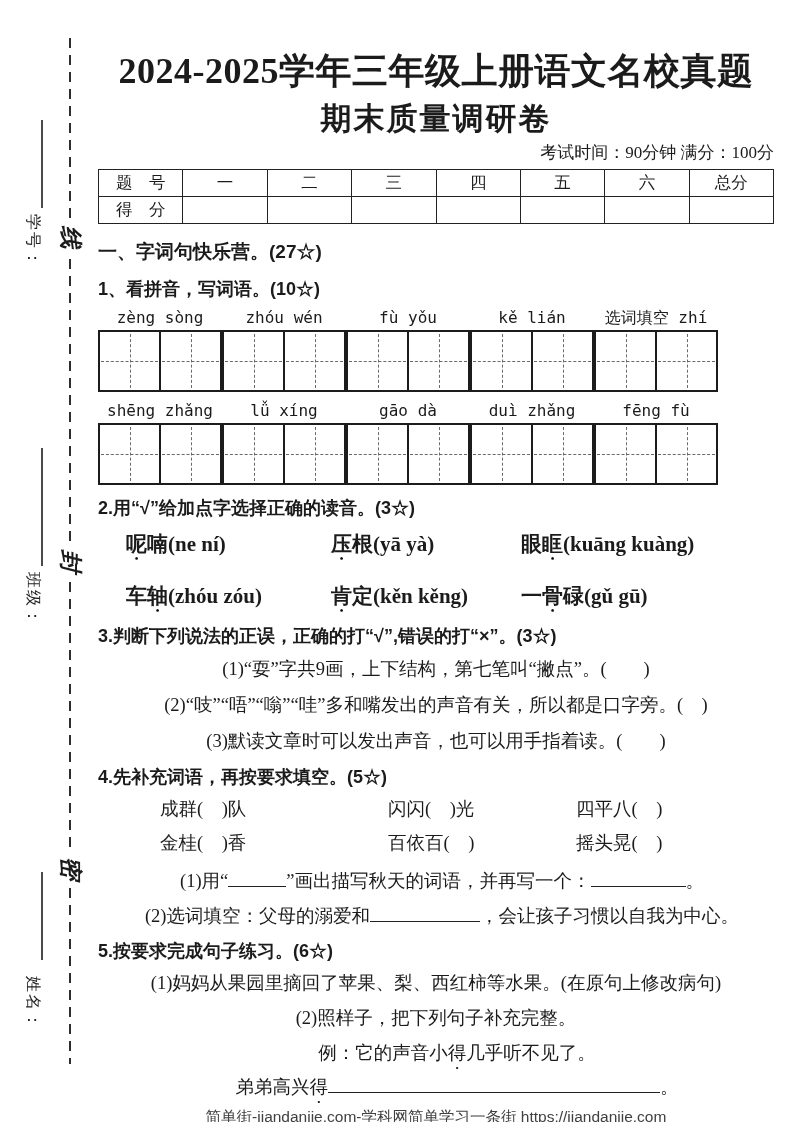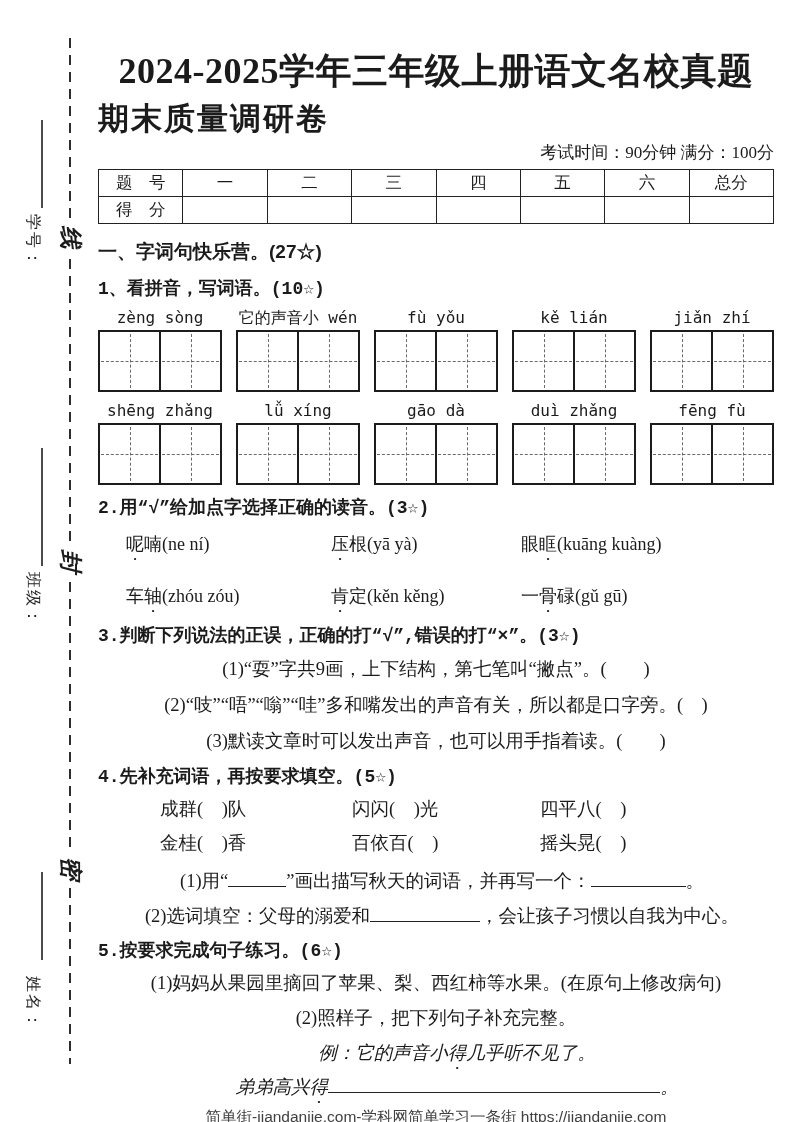--- a/index.html
+++ b/index.html
@@ -12,57 +12,57 @@
   .seal-char{position:absolute;left:55px;width:30px;height:30px;line-height:30px;text-align:center;
              background:#fff;font-size:23px;font-style:italic;font-weight:700;
              transform:rotate(90deg);}
   .fill-line{position:absolute;left:41px;width:1.5px;background:#4a4a4a;}
   .v-label{position:absolute;left:43px;font-size:16px;white-space:nowrap;color:#222;
            transform:rotate(90deg);transform-origin:left top;letter-spacing:2px;}
 
   
   .content{position:absolute;left:98px;top:45px;width:676px;}
   .t1{font-size:36px;font-weight:700;text-align:center;line-height:52px;white-space:nowrap;letter-spacing:0.5px;}
-  .t2{font-size:31px;font-weight:700;line-height:44px;letter-spacing:2px;}
+  .t2{font-size:31px;font-weight:700;text-align:center;line-height:44px;letter-spacing:2px;}
   .info{font-size:17px;text-align:right;line-height:24px;}
 
   table.score{width:100%;border-collapse:collapse;table-layout:fixed;margin-top:4px;}
   table.score td{border:1.6px solid #222;height:26px;text-align:center;font-size:16.5px;padding:0;}
 
   .sec-h{font-family:"Liberation Sans",sans-serif;font-weight:700;font-size:19px;line-height:26px;margin-top:15px;}
-  .q-h{font-family:Liberation Mono, monospace;font-weight:700;font-size:18px;line-height:26px;margin-top:11px;}
+  .q-h{font-family:Liberation Sans, sans-serif;font-weight:700;font-size:18px;line-height:26px;margin-top:11px;}
   .line{font-size:18.5px;line-height:30px;text-align:center;}
 
   
-  .grid-row{display:flex;justify-content:space-between;margin-top:3px;}
+  .grid-row{display:flex;margin-top:3px;}
   .word-unit{display:flex;flex-direction:column;align-items:center;width:124px;}
   .pinyin{font-family:"DejaVu Sans Mono",monospace;font-size:16px;line-height:25px;white-space:nowrap;}
   .zi-box{display:flex;border:2px solid #1c1c1c;background:#fff;}
   .zi-cell{position:relative;width:59px;height:58px;}
   .zi-cell + .zi-cell{border-left:2px solid #1c1c1c;}
   .zi-cell::before{content:"";position:absolute;left:50%;top:2px;bottom:2px;border-left:1.2px dashed #6a6a6a;}
   .zi-cell::after{content:"";position:absolute;top:50%;left:1px;right:1px;border-top:1.2px dashed #6a6a6a;}
 
   
-  .duyin-row{display:flex;padding-left:28px;font-size:18px;line-height:30px;}
+  .duyin-row{display:flex;padding-left:28px;font-size:21px;line-height:30px;font-weight:bold;}
   .duyin-row .col1{width:205px;}
   .duyin-row .col2{width:190px;}
 
   
   .du{position:relative;display:inline-block;}
   .du::after{content:"•";position:absolute;left:50%;bottom:-0.52em;transform:translateX(-50%);
              font-size:0.5em;line-height:1;color:#111;}
 
   
   .word-row{display:flex;padding-left:62px;font-size:18.5px;line-height:30px;margin-top:4px;}
   .word-row .w1{width:192px;}
-  .word-row .w2{width:188px;}
+  .word-row .w2{width:188px;margin-left:36px;}
 
   .indent1{padding-left:12px;}
-  .indent2{padding-left:42px;font-style:italic;}
+  .indent2{padding-left:42px;}
 
   .blank{display:inline-block;border-bottom:1.6px solid #222;height:1.05em;vertical-align:baseline;}
   .b58{width:58px;} .b95{width:95px;} .b110{width:110px;} .b332{width:332px;}
 
   .footer{font-family:"Liberation Sans",sans-serif;font-size:15.5px;color:#404040;
           text-align:center;line-height:22px;margin-top:4px;}
 </style>
 </head>
 <body>
 
@@ -117,42 +117,42 @@
 
     <div class="grid-row">
       <div class="word-unit">
         <span class="pinyin">zèng sòng</span>
         <div class="zi-box">
             <div class="zi-cell"></div>
             <div class="zi-cell"></div>
           </div>
       </div>
       <div class="word-unit">
-        <span class="pinyin">它的声音小 wén</span>
+        <span class="pinyin">zhóu wén</span>
         <div class="zi-box">
             <div class="zi-cell"></div>
             <div class="zi-cell"></div>
           </div>
       </div>
       <div class="word-unit">
         <span class="pinyin">fù  yǒu</span>
         <div class="zi-box">
             <div class="zi-cell"></div>
             <div class="zi-cell"></div>
           </div>
       </div>
       <div class="word-unit">
         <span class="pinyin">kě lián</span>
         <div class="zi-box">
             <div class="zi-cell"></div>
             <div class="zi-cell"></div>
           </div>
       </div>
       <div class="word-unit">
-        <span class="pinyin">jiǎn zhí</span>
+        <span class="pinyin">选词填空 zhí</span>
         <div class="zi-box">
             <div class="zi-cell"></div>
             <div class="zi-cell"></div>
           </div>
       </div>
     </div>
 
     <div class="grid-row" style="margin-top:6px">
       <div class="word-unit">
         <span class="pinyin">shēng zhǎng</span>

